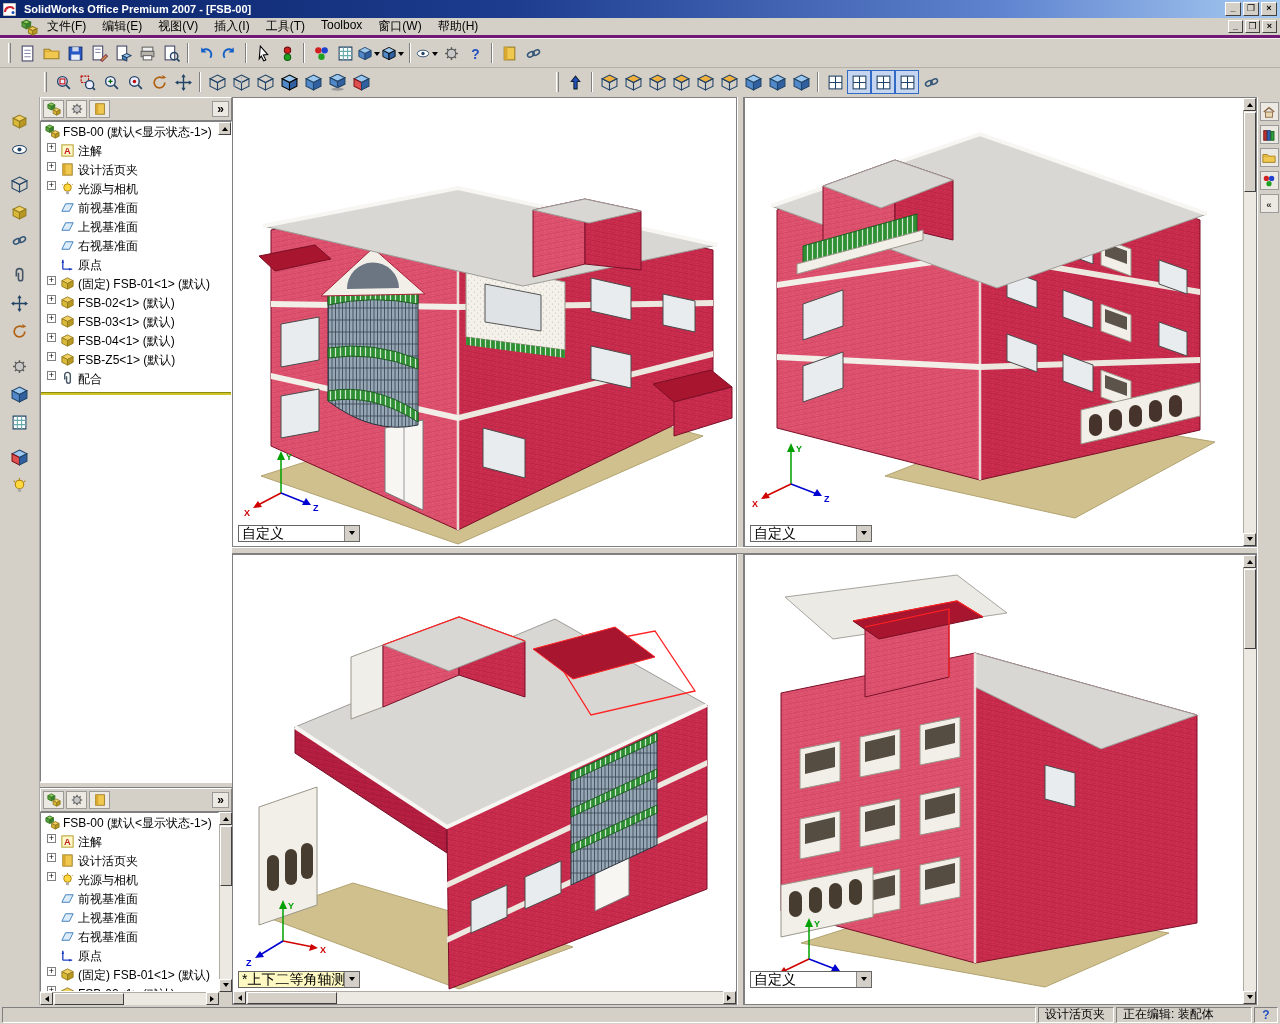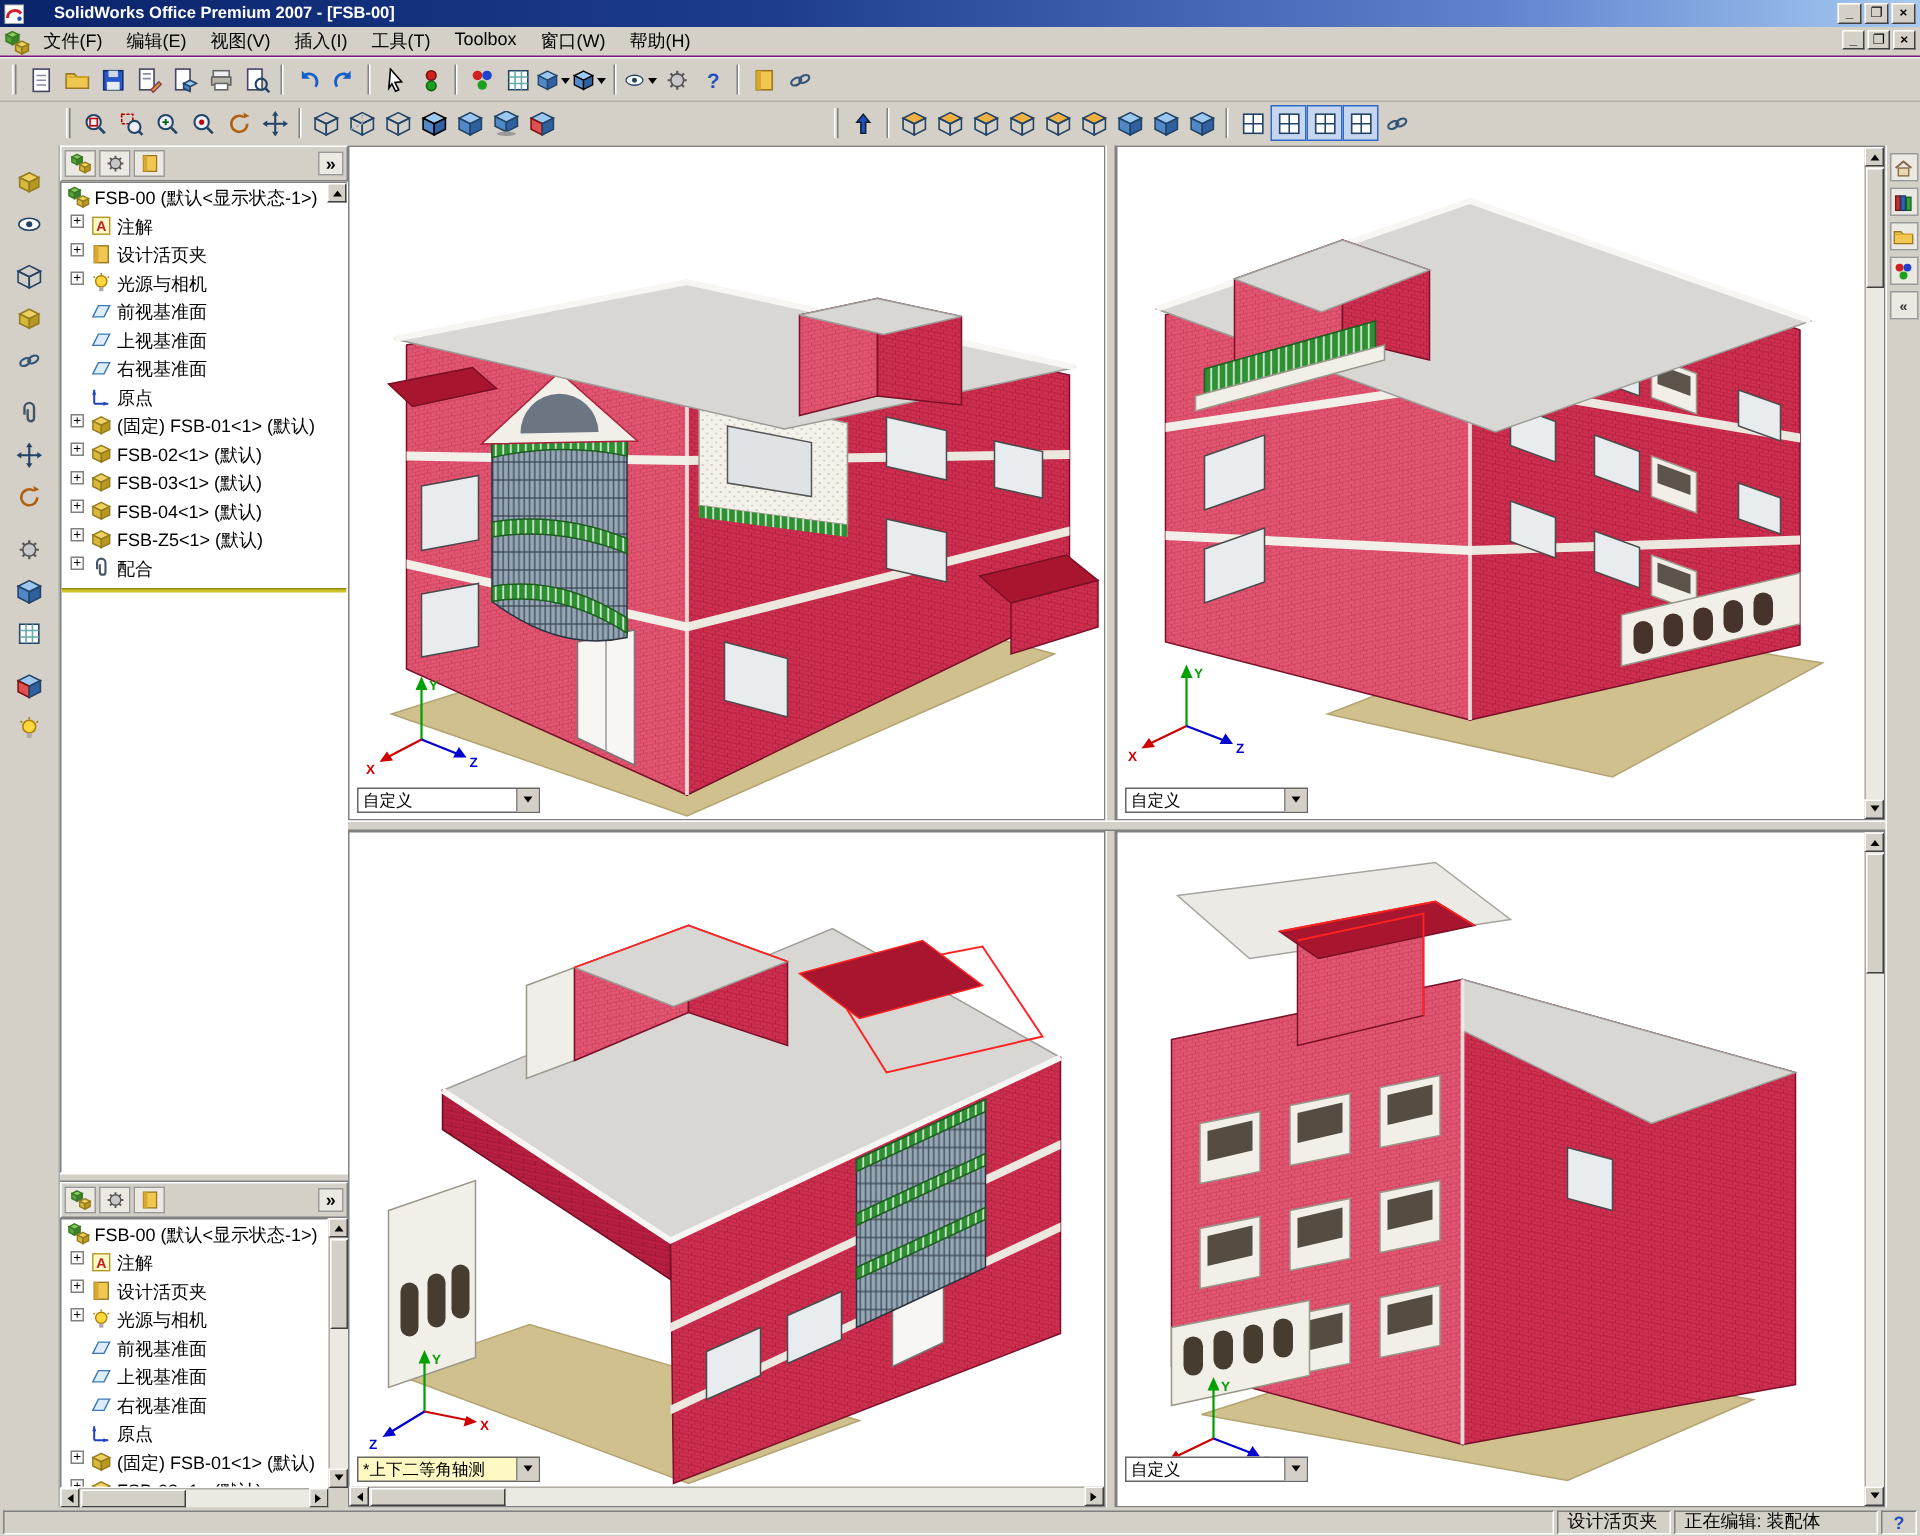--- a/index.html
+++ b/index.html
@@ -1,25 +1,25 @@
 <!DOCTYPE html>
 <html><head>
 <meta charset="utf-8">
 <style>
 *{margin:0;padding:0;box-sizing:border-box}
 html,body{width:1280px;height:1024px;overflow:hidden}
 body{background:#d4d0c8;font-family:"Liberation Sans","DejaVu Sans",sans-serif;font-size:12px;color:#000}
 #app{position:absolute;left:0;top:0;width:1280px;height:1024px}
 
 .titlebar{position:absolute;left:0;top:0;width:1280px;height:18px;background:linear-gradient(90deg,#0a246a,#1d3c8e 40%,#5f83cf 78%,#a6caf0);color:#fff;display:flex;align-items:center;padding:0 3px;font-size:11px;font-weight:bold}
-.titlebar .ttxt{margin-left:20px;white-space:nowrap}
+.titlebar .ttxt{margin-left:8px;white-space:nowrap}
 .winbtns{margin-left:auto;display:flex;gap:2px}
 .wbtn{width:16px;height:14px;background:#d4d0c8;border:1px solid;border-color:#fff #404040 #404040 #fff;font-size:9px;line-height:11px;text-align:center;font-weight:bold;color:#000}
 
-.menubar{position:absolute;left:0;top:18px;width:1280px;height:20px;background:#d4d0c8;display:flex;align-items:center;padding-left:3px;border-bottom:1px solid #701a75}
+.menubar{position:absolute;left:0;top:18px;width:1280px;height:20px;background:#d4d0c8;display:flex;align-items:center;padding-left:21px;border-bottom:3px solid #701a75}
 .menuitem{padding:2px 8px;white-space:nowrap}
 .menubar .winbtns{position:absolute;right:3px;top:2px}
 .menubar .wbtn{width:15px;height:13px}
 
 .toolbar{position:absolute;left:0;width:1280px;background:#d4d0c8;display:flex;align-items:center}
 #tb1{top:38px;height:30px;border-top:1px solid #f4f2ec;border-bottom:1px solid #b4b0a8;padding-left:4px}
 #tb2{top:68px;height:29px}
 .grip{width:3px;height:20px;margin:0 4px;border-left:1px solid #fff;border-right:1px solid #808080}
 .tbtn{width:24px;height:24px;display:inline-flex;align-items:center;justify-content:center;background:transparent;border:1px solid transparent;flex:none}
 .tbtn.pressed{background:#c6d6f0;border-color:#316ac5}
@@ -65,21 +65,21 @@
 
 #viewgrid{position:absolute;left:232px;top:97px;width:1025px;height:908px;background:#d4d0c8}
 .vp{position:absolute;background:#fff;border:1px solid #808080}
 #vp-tl{left:0;top:0;width:505px;height:450px}
 #vp-tr{left:512px;top:0;width:513px;height:450px}
 #vp-bl{left:0;top:457px;width:505px;height:451px}
 #vp-br{left:512px;top:457px;width:513px;height:451px}
 .vsplit{position:absolute;left:505px;top:0;width:7px;height:908px;background:#d4d0c8;border-left:1px solid #fff;border-right:1px solid #808080}
 .hsplit{position:absolute;left:0;top:450px;width:1025px;height:7px;background:#d4d0c8;border-top:1px solid #fff;border-bottom:1px solid #808080}
 .render{position:absolute;left:0;top:0;display:block}
-.viewcombo{position:absolute;left:5px;height:17px;width:122px;background:#fff;border:1px solid #666;display:flex;align-items:center;font-size:11px}
+.viewcombo{position:absolute;left:5px;height:17px;width:122px;background:#fff;border:1px solid #666;display:flex;align-items:center;font-size:14px}
 .viewcombo .vctext{flex:1;padding:0 3px;overflow:hidden;white-space:nowrap}
 .vcbtn{width:15px;height:15px;background:#d4d0c8;border-left:1px solid #888;display:flex;align-items:center;justify-content:center;flex:none}
 .viewcombo.hl{background:#fef9c3}
 .combo-b4{bottom:4px}
 .combo-b16{bottom:16px}
 
 #taskstrip{position:absolute;left:1257px;top:97px;width:23px;height:908px;background:#d4d0c8;border-left:1px solid #fff;display:flex;flex-direction:column;align-items:center;padding-top:5px;gap:4px}
 .tsbtn{width:19px;height:19px;background:#ece9e2;border:1px solid #9a9a9a;display:flex;align-items:center;justify-content:center}
 .tsbtn .ic{width:14px;height:14px}
 

